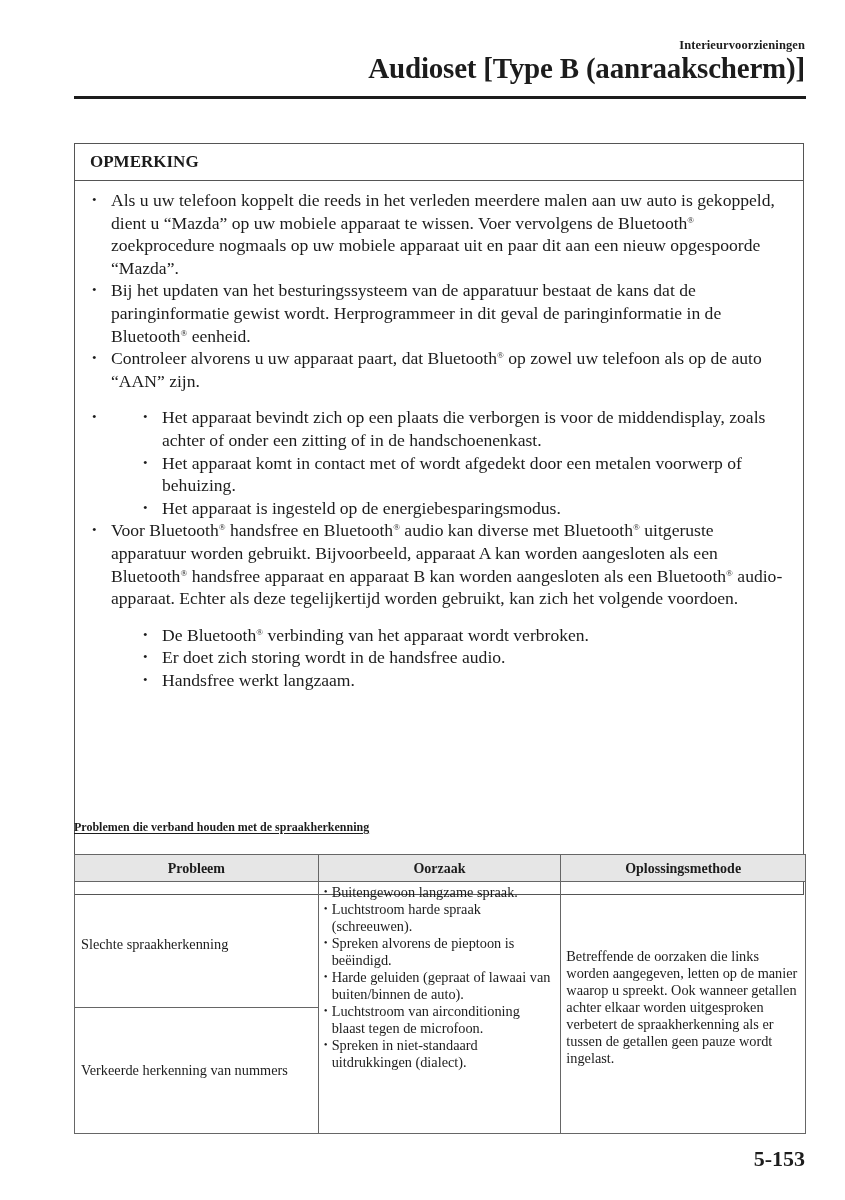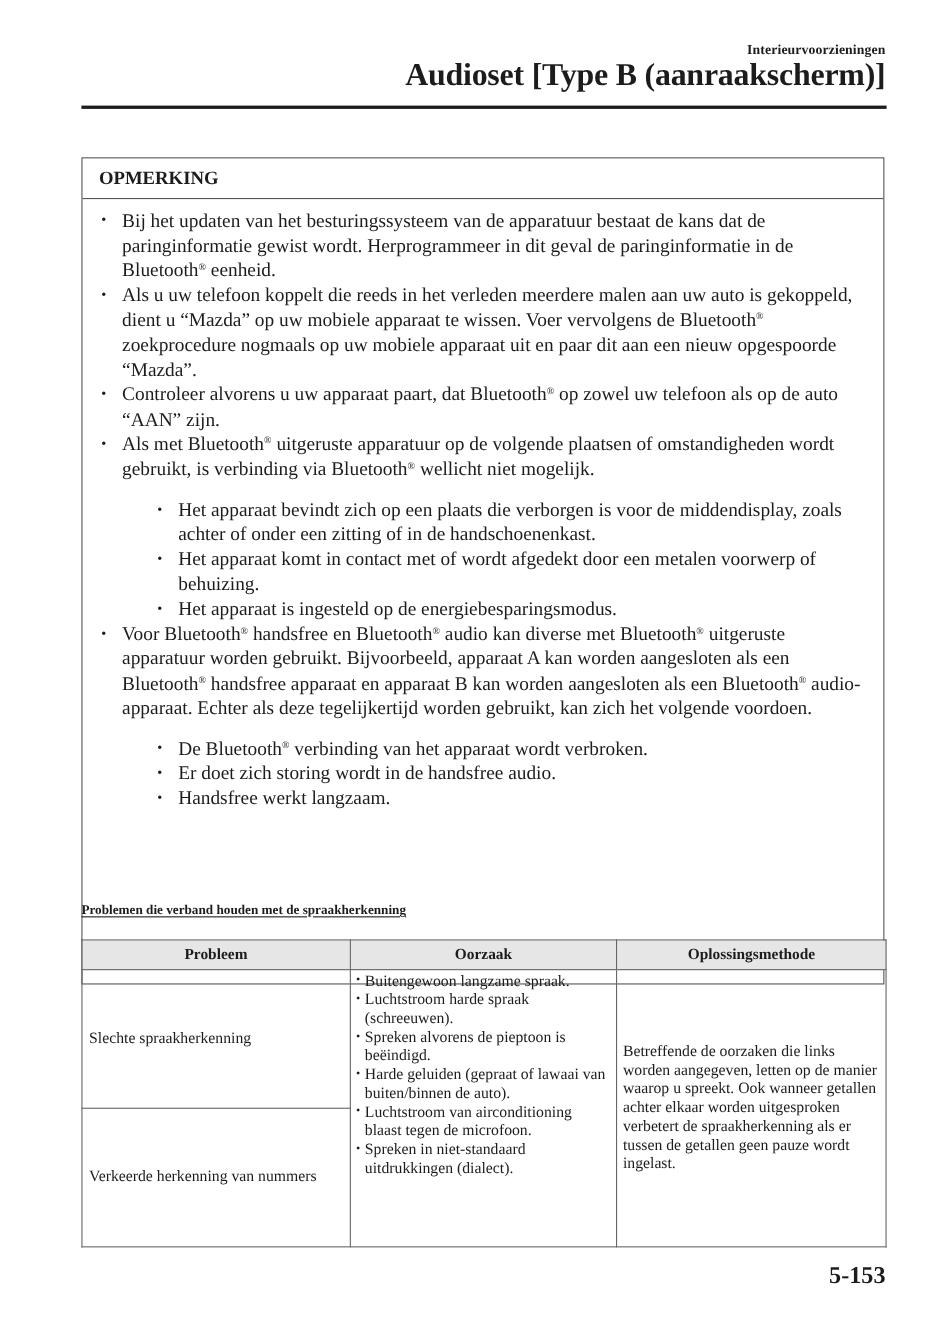--- a/index.html
+++ b/index.html
@@ -64,25 +64,24 @@
 <body>
 
 <div class="section-label">Interieurvoorzieningen</div>
 <div class="page-title">Audioset [Type B (aanraakscherm)]</div>
 <div class="title-rule"></div>
 
 <div class="note-box">
   <div class="note-head">OPMERKING</div>
   <div class="note-body">
     <ul class="b">
+      <li>Als u uw telefoon koppelt die reeds in het verleden meerdere malen aan uw auto is gekoppeld, dient u “Mazda” op uw mobiele apparaat te wissen. Voer vervolgens de Bluetooth<sup>®</sup> zoekprocedure nogmaals op uw mobiele apparaat uit en paar dit aan een nieuw opgespoorde “Mazda”.</li>
       <li>Bij het updaten van het besturingssysteem van de apparatuur bestaat de kans dat de paringinformatie gewist wordt. Herprogrammeer in dit geval de paringinformatie in de Bluetooth<sup>®</sup> eenheid.</li>
-      <li>Als u uw telefoon koppelt die reeds in het verleden meerdere malen aan uw auto is gekoppeld, dient u “Mazda” op uw mobiele apparaat te wissen. Voer vervolgens de Bluetooth<sup>®</sup> zoekprocedure nogmaals op uw mobiele apparaat uit en paar dit aan een nieuw opgespoorde “Mazda”.</li>
       <li>Controleer alvorens u uw apparaat paart, dat Bluetooth<sup>®</sup> op zowel uw telefoon als op de auto “AAN” zijn.</li>
       <li>
-        <span>Als met Bluetooth<sup>®</sup> uitgeruste apparatuur op de volgende plaatsen of omstandigheden wordt gebruikt, is verbinding via Bluetooth<sup>®</sup> wellicht niet mogelijk.</span>
         <ul class="sub">
           <li>Het apparaat bevindt zich op een plaats die verborgen is voor de middendisplay, zoals achter of onder een zitting of in de handschoenenkast.</li>
           <li>Het apparaat komt in contact met of wordt afgedekt door een metalen voorwerp of behuizing.</li>
           <li>Het apparaat is ingesteld op de energiebesparingsmodus.</li>
         </ul>
         <div class="gap"></div>
       </li>
       <li style="margin-top:-14px;">
         <span>Voor Bluetooth<sup>®</sup> handsfree en Bluetooth<sup>®</sup> audio kan diverse met Bluetooth<sup>®</sup> uitgeruste apparatuur worden gebruikt. Bijvoorbeeld, apparaat A kan worden aangesloten als een Bluetooth<sup>®</sup> handsfree apparaat en apparaat B kan worden aangesloten als een Bluetooth<sup>®</sup> audio-apparaat. Echter als deze tegelijkertijd worden gebruikt, kan zich het volgende voordoen.</span>
         <ul class="sub">

